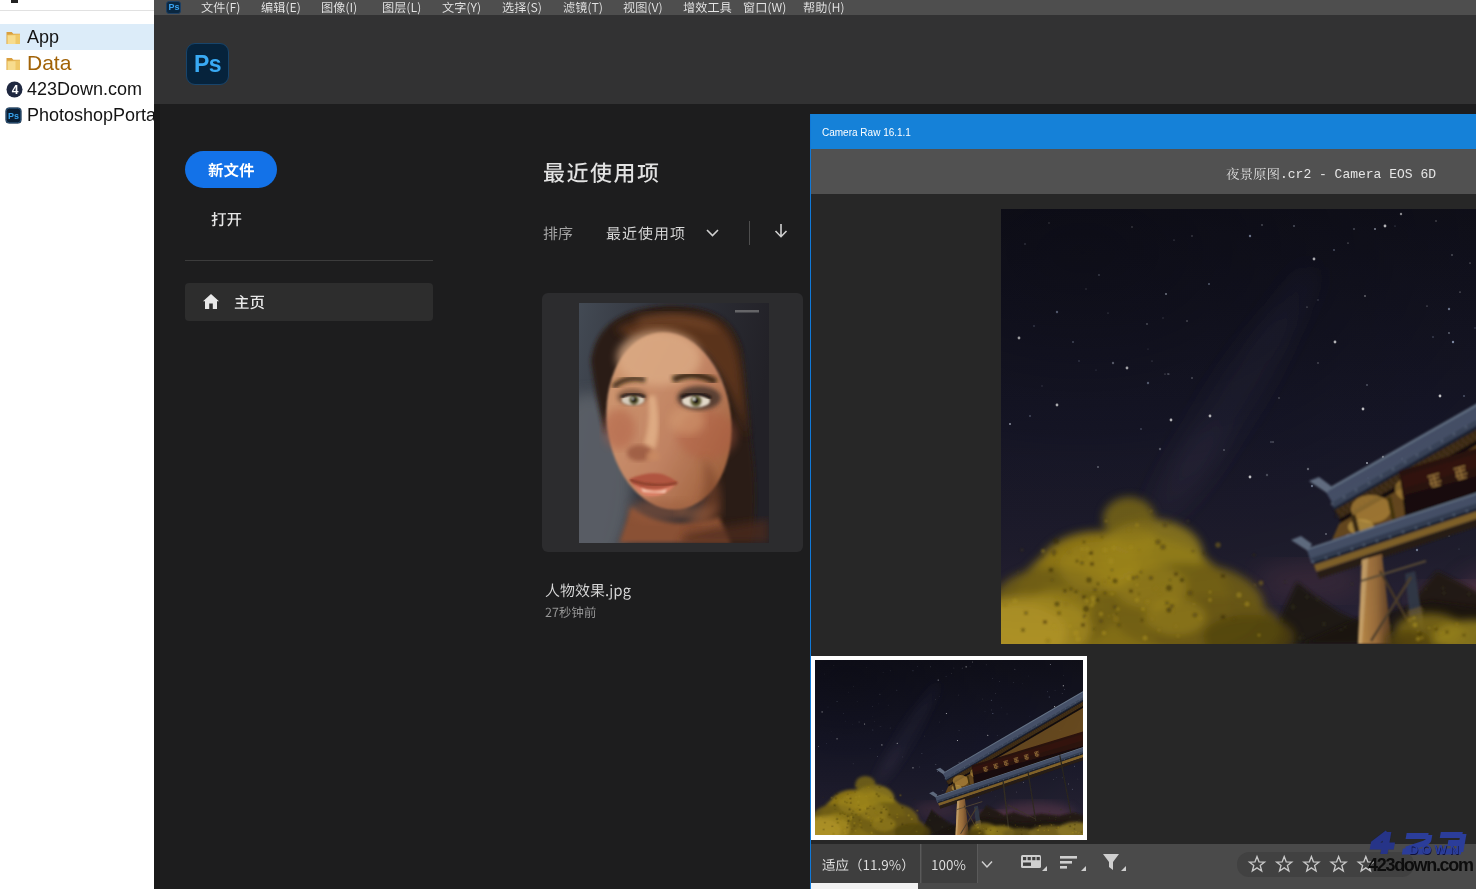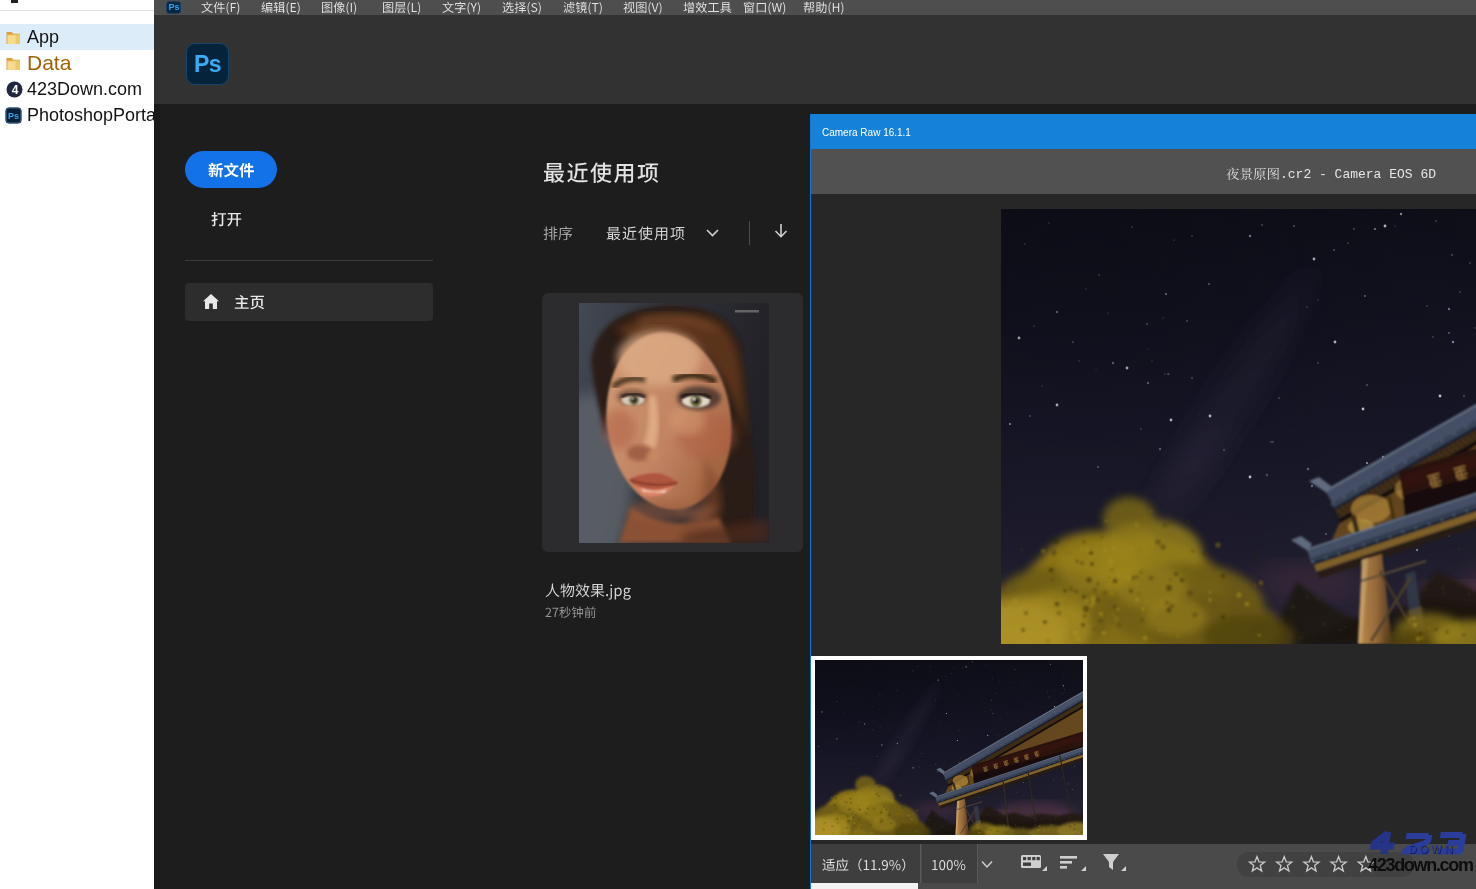--- a/index.html
+++ b/index.html
@@ -1396,14 +1396,14 @@
 <svg class="ap" style="left:1367px;top:831px" width="106" height="24" viewBox="0 0 106 24">
 <g transform="skewX(-10) translate(4,0)" stroke="#2b3d9a" fill="none">
  <path stroke-width="7" d="M17 1 L17 23 M17 2 L4 13.5 M2 15 L26 15"></path>
  <path stroke-width="6" d="M36 5 L58 5 M59 4 L59 9 Q59 11 55 12.5 L38 18.5 M35 20.5 L62 20.5"></path>
  <path stroke-width="6" d="M70 4 L92 4 M93 3 L93 21 M79 12 L93 12 M70 20.5 L94 20.5"></path>
  <g stroke="#141643" stroke-width="1.5" opacity="0.8">
   <path d="M17 1 L17 23 M17 2 L4 13.5 M2 15 L26 15" stroke-width="8" stroke-opacity="0.25"></path>
  </g>
 </g>
     </svg>
-<div class="abs" style="left:1409px;top:845px;width:60px;height:9px;color:#2b3d9a;font-size:11px;font-weight:normal;letter-spacing:3px;line-height:9px;text-shadow:0.5px 0.5px 0 #10123a">DOWN</div>
+<div class="abs" style="left:1409px;top:845px;width:60px;height:9px;color:#2b3d9a;font-size:13px;font-weight:bold;letter-spacing:3px;line-height:9px;text-shadow:0.5px 0.5px 0 #10123a">DOWN</div>
 <div class="abs" style="left:1368px;top:854px;width:112px;height:23px;color:#0d0d0d;font-size:18px;font-weight:bold;line-height:23px;letter-spacing:-1.3px">423down.com</div>
 </div>
 </body></html>

